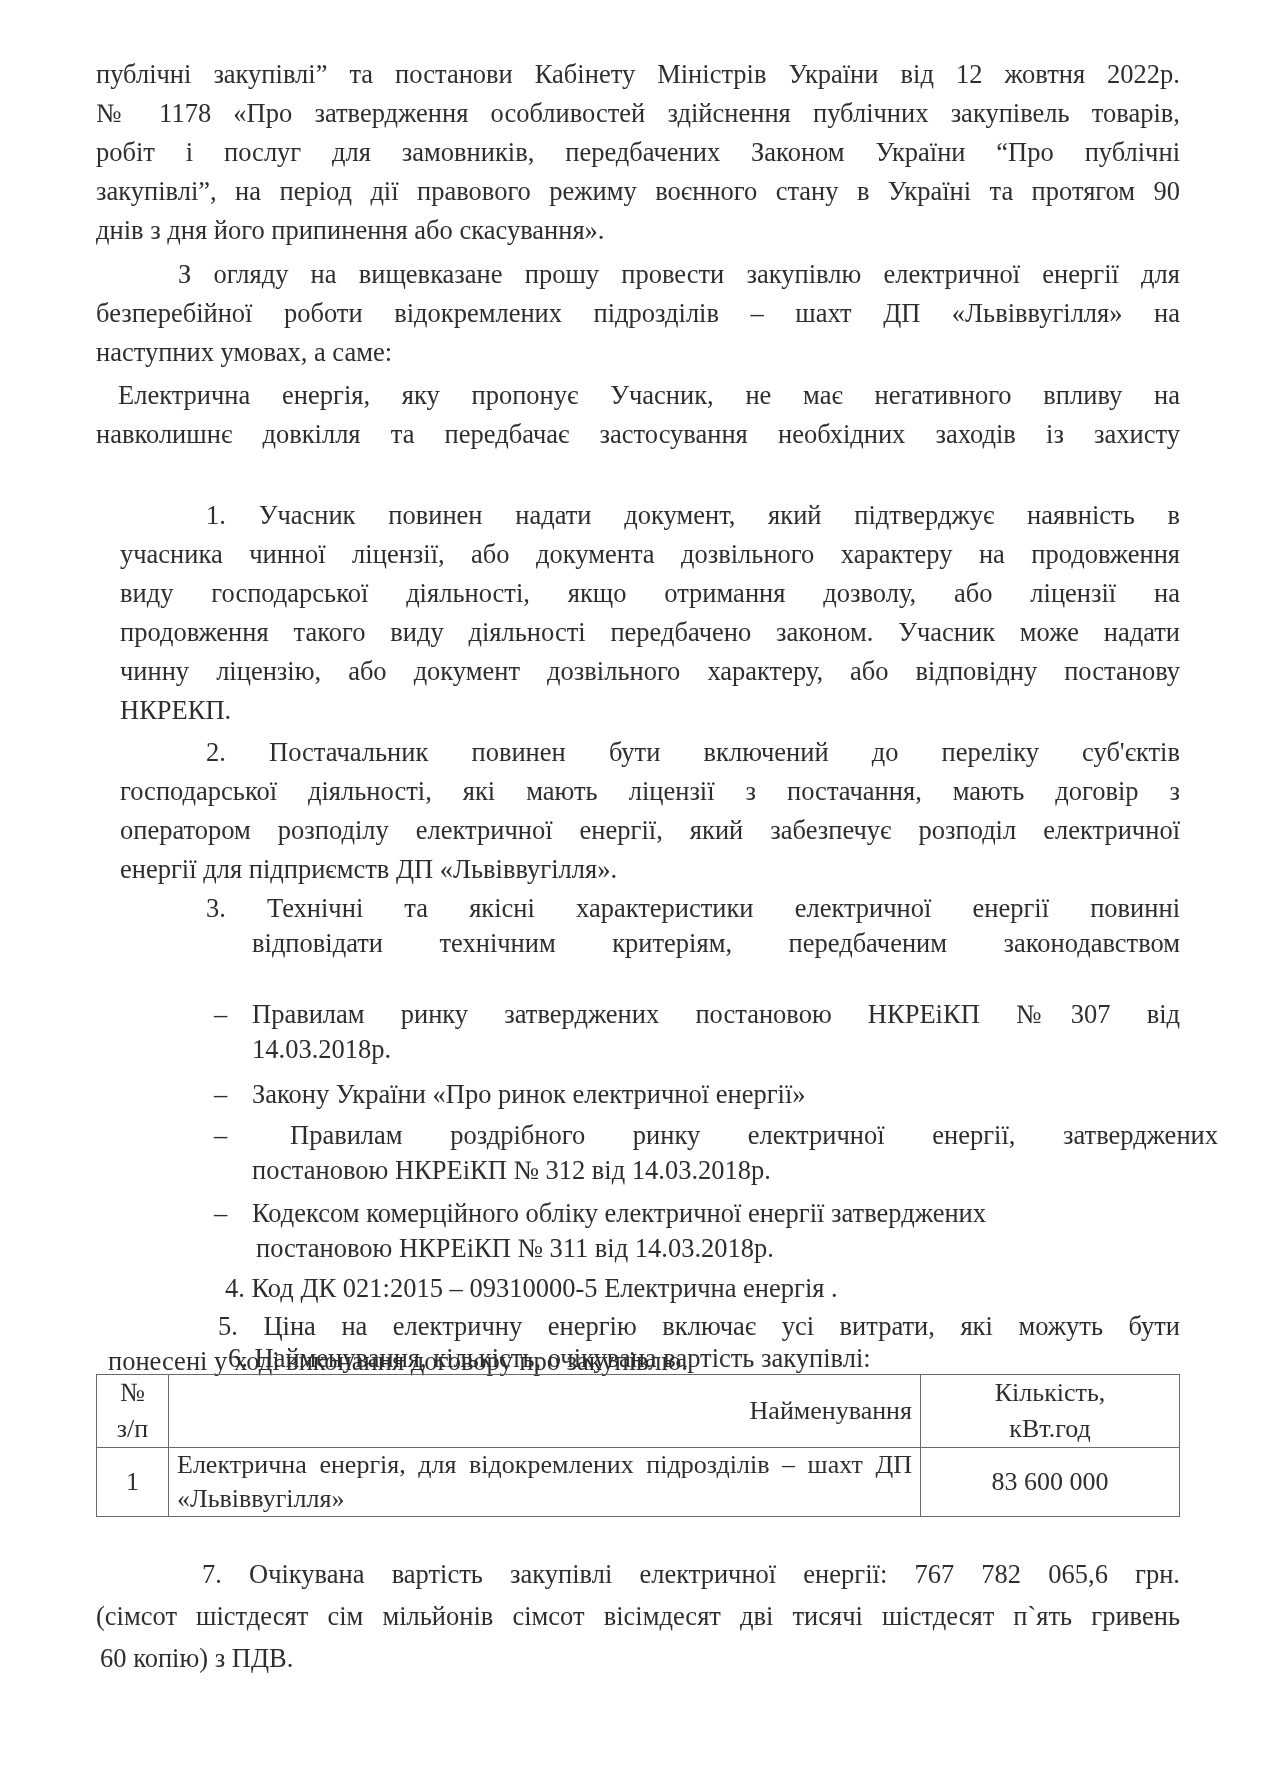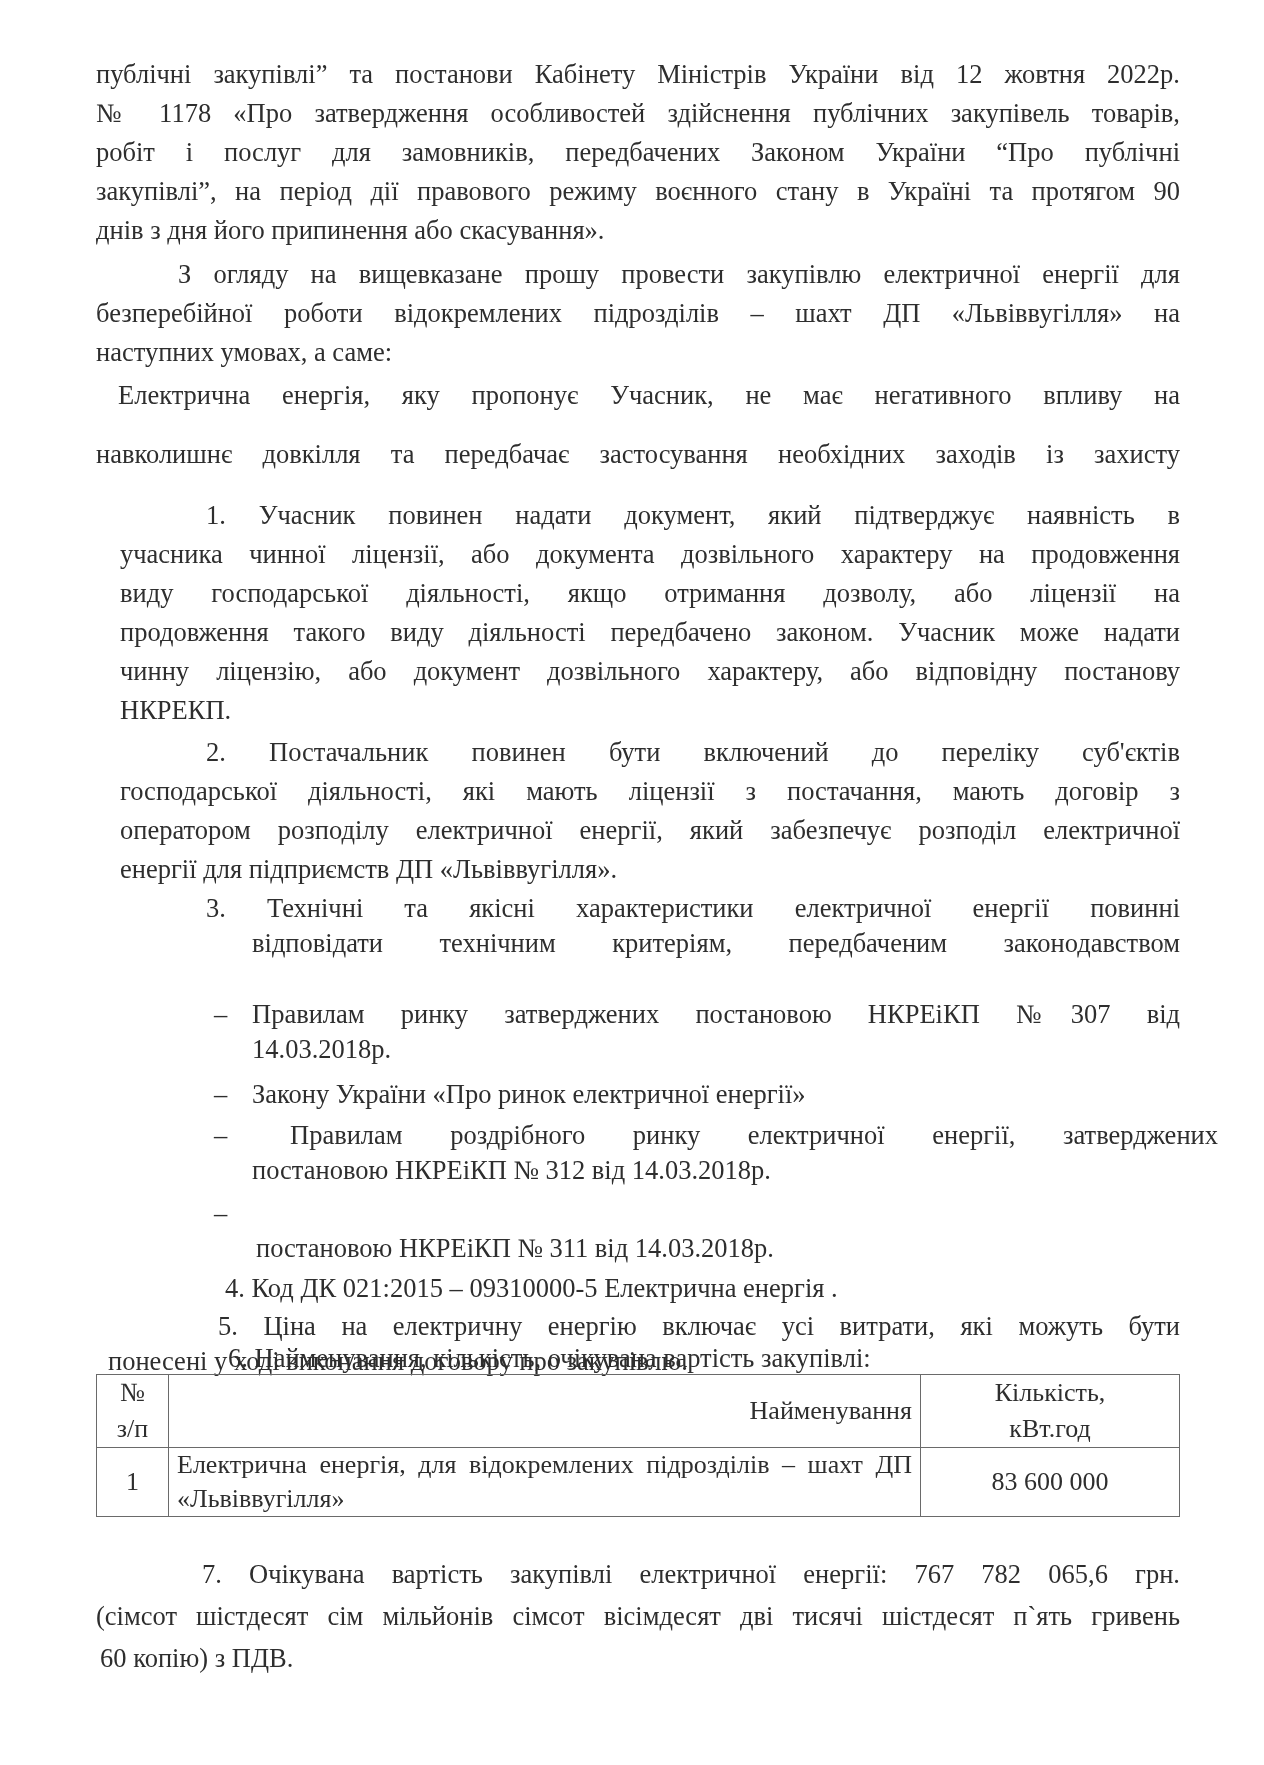--- a/index.html
+++ b/index.html
@@ -39,21 +39,21 @@
   <div class="line just l-full" style="top:95px;">№ 1178 «Про затвердження особливостей здійснення публічних закупівель товарів,</div>
   <div class="line just l-full" style="top:134px;">робіт і послуг для замовників, передбачених Законом України “Про публічні</div>
   <div class="line just l-full" style="top:173px;">закупівлі”, на період дії правового режиму воєнного стану в Україні та протягом 90</div>
   <div class="line l-full" style="top:212px;">днів з дня його припинення або скасування».</div>
 
   <div class="line just" style="top:256px; left:178px; width:1002px;">З огляду на вищевказане прошу провести закупівлю електричної енергії  для</div>
   <div class="line just l-full" style="top:295px;">безперебійної роботи відокремлених підрозділів – шахт  ДП «Львіввугілля»  на</div>
   <div class="line l-full" style="top:334px;">наступних умовах, а саме:</div>
 
   <div class="line just" style="top:377px; left:118px; width:1062px;">Електрична енергія, яку пропонує Учасник, не має негативного впливу на</div>
-  <div class="line just l-full" style="top:416px;margin-top:20px;">навколишнє довкілля та передбачає застосування необхідних заходів із захисту</div>
+  <div class="line just l-full" style="top:416px;">навколишнє довкілля та передбачає застосування необхідних заходів із захисту</div>
 
   <div class="line just" style="top:497px; left:206px; width:974px;">1. Учасник повинен надати документ, який підтверджує наявність в</div>
   <div class="line just" style="top:536px; left:120px; width:1060px;">учасника чинної ліцензії, або документа дозвільного характеру на продовження</div>
   <div class="line just" style="top:575px; left:120px; width:1060px;">виду господарської діяльності, якщо отримання дозволу, або ліцензії на</div>
   <div class="line just" style="top:614px; left:120px; width:1060px;">продовження такого виду діяльності передбачено законом. Учасник може надати</div>
   <div class="line just" style="top:653px; left:120px; width:1060px;">чинну ліцензію, або документ дозвільного характеру, або відповідну постанову</div>
   <div class="line" style="top:692px; left:120px;">НКРЕКП.</div>
 
   <div class="line just" style="top:734px; left:206px; width:974px;">2. Постачальник повинен бути включений до переліку суб'єктів</div>
   <div class="line just" style="top:773px; left:120px; width:1060px;">господарської діяльності, які мають ліцензії з постачання, мають договір з</div>
@@ -68,20 +68,21 @@
   <div class="line" style="top:1031px; left:252px;">14.03.2018р.</div>
 
   <div class="line" style="top:1076px; left:214px;">–</div>
   <div class="line" style="top:1076px; left:252px;">Закону України «Про ринок електричної енергії»</div>
 
   <div class="line" style="top:1117px; left:214px;">–</div>
   <div class="line just" style="top:1117px; left:252px; width:928px;margin-left:38px;">Правилам роздрібного ринку електричної енергії, затверджених</div>
   <div class="line" style="top:1152px; left:252px;">постановою НКРЕіКП № 312 від 14.03.2018р.</div>
 
   <div class="line" style="top:1195px; left:214px;">–</div>
+  <div class="line" style="top:1195px; left:252px;">Кодексом комерційного обліку електричної енергії затверджених</div>
   <div class="line" style="top:1230px; left:256px;">постановою НКРЕіКП № 311 від 14.03.2018р.</div>
 
   <div class="line" style="top:1270px; left:225px;">4. Код  ДК 021:2015 – 09310000-5  Електрична енергія .</div>
 
   <div class="line just" style="top:1308px; left:218px; width:962px;">5. Ціна на електричну енергію  включає усі витрати, які можуть бути</div>
   <div class="line" style="top:1343px; left:108px;">понесені у ході виконання договору про закупівлю.</div>
 
   <div class="line" style="top:1338px; left:228px; top:1340px;">6. Найменування, кількість, очікувана вартість закупівлі:</div>
 
   <table class="proc">

